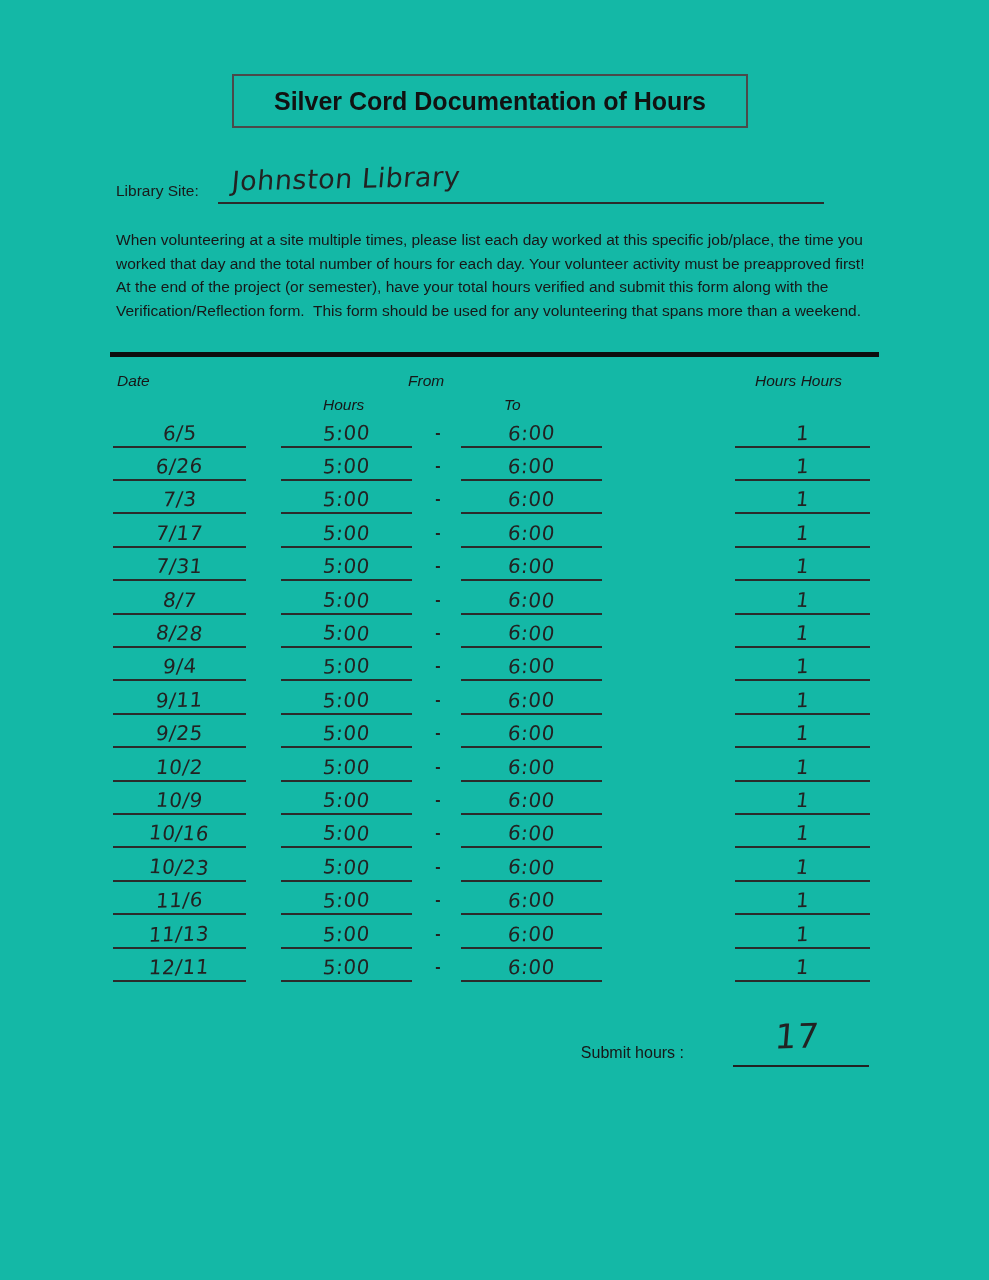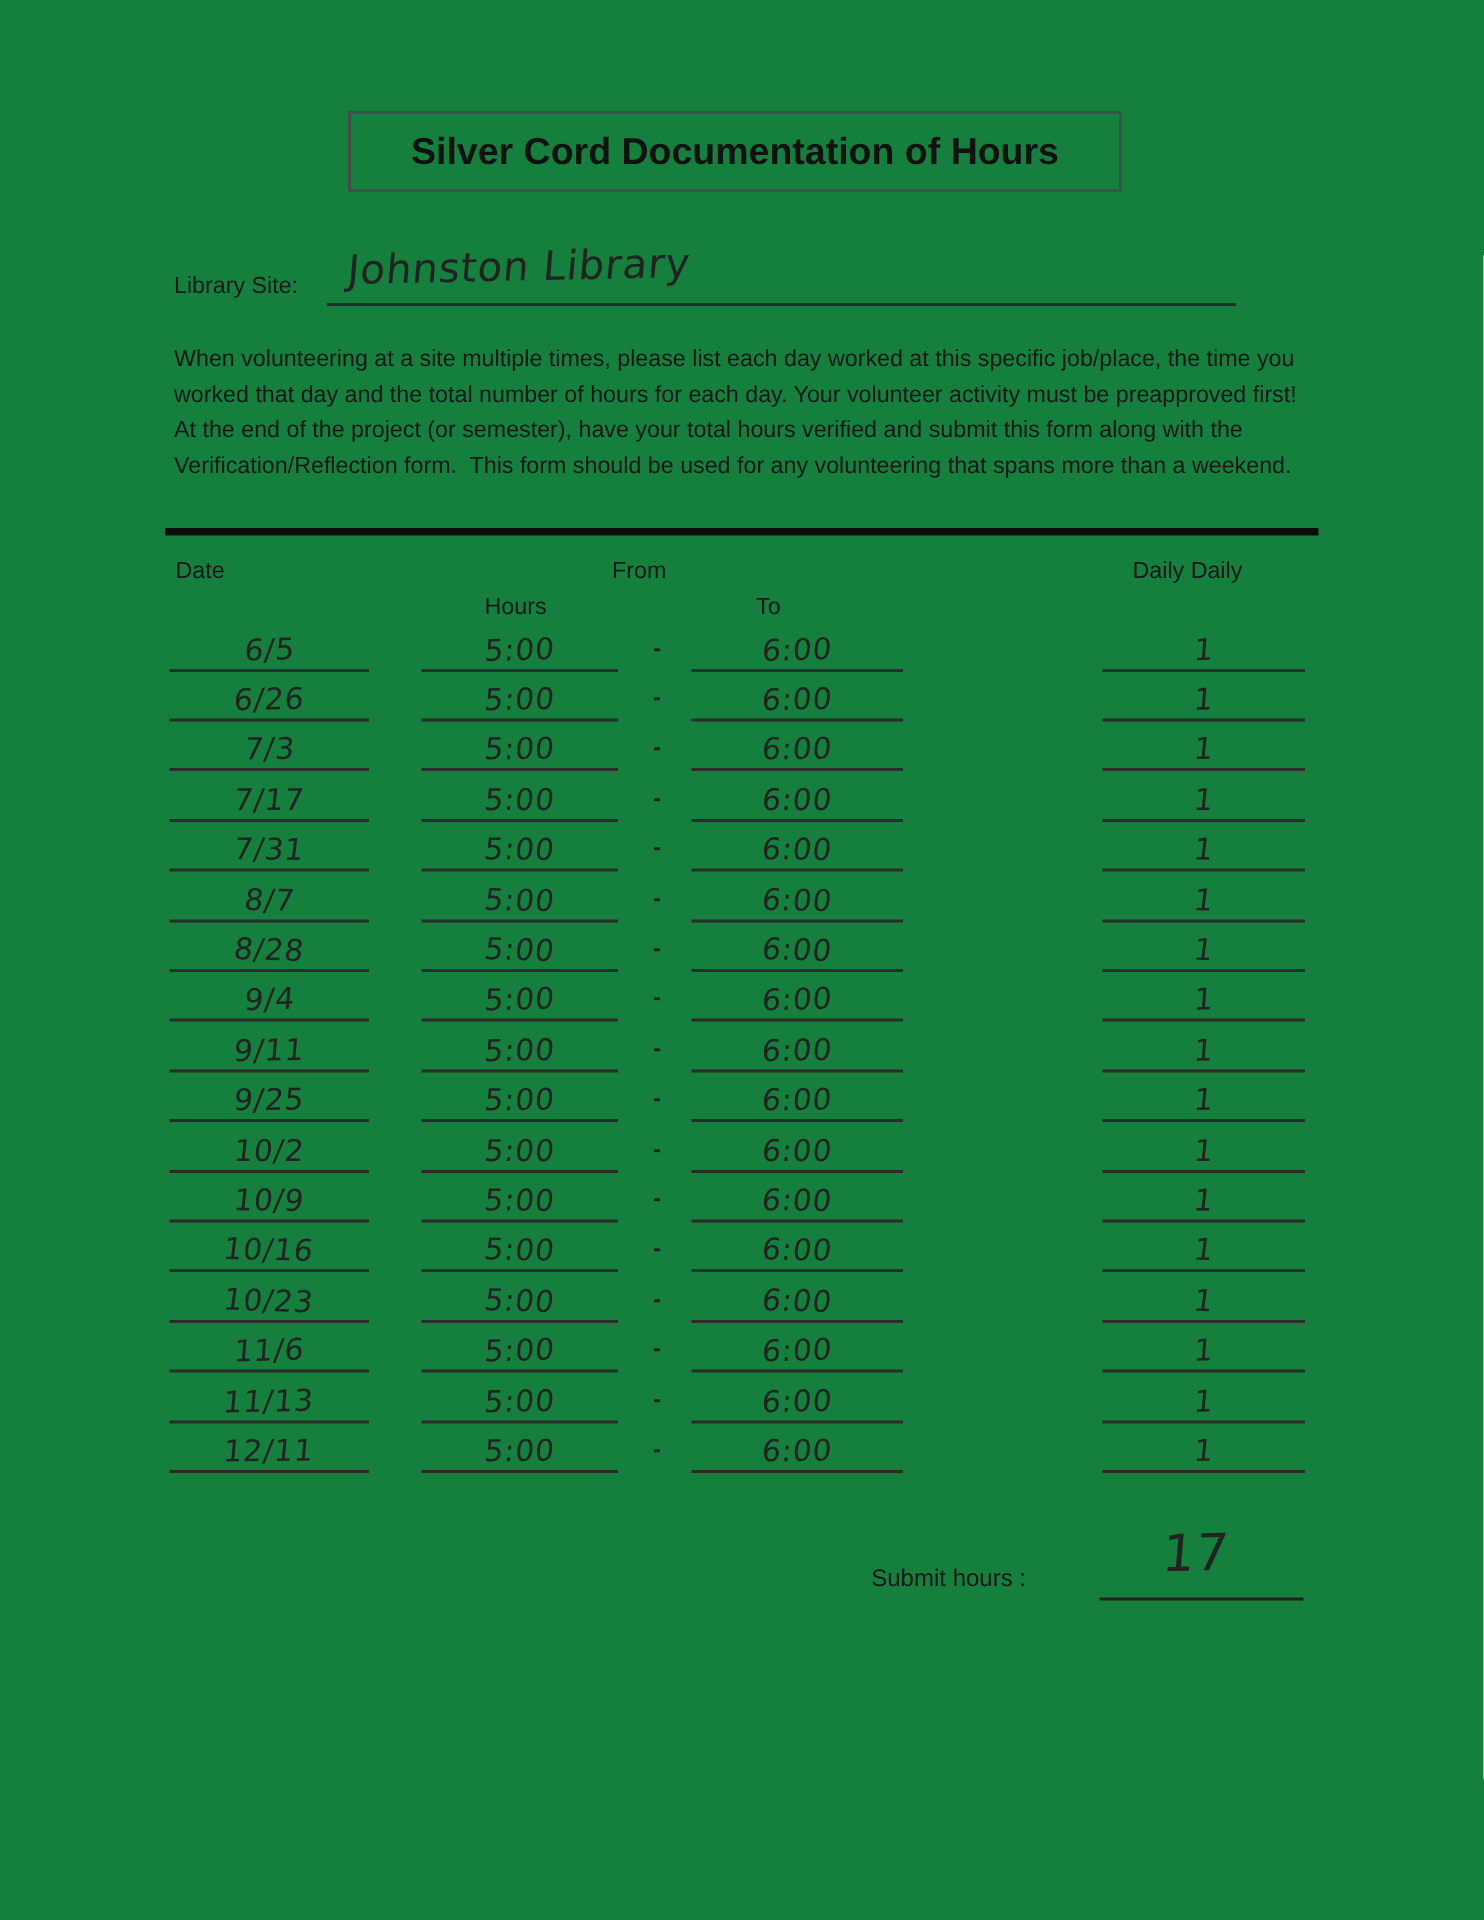--- a/index.html
+++ b/index.html
@@ -4,21 +4,21 @@
 <style>
   html, body {
     margin: 0;
     padding: 0;
     background: #ffffff;
   }
   .page {
     position: relative;
     width: 989px;
     height: 1280px;
-    background: #15803d;
+    background: #14b8a6;
     font-family: "Liberation Sans", sans-serif;
     color: #1a1a1a;
     overflow: hidden;
   }
   
   .title-box {
     position: absolute;
     left: 232px;
     top: 74px;
     width: 512px;
@@ -83,20 +83,21 @@
     top: 352px;
     width: 769px;
     height: 5px;
     background: #0d0d0d;
   }
   
   .th {
     position: absolute;
     font-size: 15.5px;
     color: #171717;
+    font-style: italic;
   }
   .th-date  { left: 117px; top: 372px; }
   .th-time  { left: 408px; top: 372px; }
   .th-daily { left: 755px; top: 372px; }
   .th-from  { left: 323px; top: 396px; }
   .th-to    { left: 504px; top: 396px; }
   
   .rows { position: absolute; left: 0; top: 0; width: 989px; }
   .row { position: absolute; left: 0; width: 989px; height: 34px; }
   .cell {
@@ -175,21 +176,21 @@
   <div class="service-line">
     <span class="service-value hw">Johnston Library</span>
   </div>
 
   <p class="instructions">When volunteering at a site multiple times, please list each day worked at this specific job/place, the time you worked that day and the total number of hours for each day. Your volunteer activity must be preapproved first!   At the end of the project (or semester), have your total hours verified and submit this form along with the Verification/Reflection form.  This form should be used for any volunteering that spans more than a weekend.</p>
 
   <div class="thick-rule"></div>
 
   <span class="th th-date">Date</span>
   <span class="th th-time">From</span>
-  <span class="th th-daily">Daily Daily</span>
+  <span class="th th-daily">Hours Hours</span>
   <span class="th th-from">Hours</span>
   <span class="th th-to">To</span>
 
   <div class="rows" id="rows">
     <div class="row" style="top: 413.5px;">
       <span class="cell c-date"><span class="hw" style="transform: skewX(-6deg) rotate(-1.8deg);">6/5</span></span>
       <span class="cell c-from"><span class="hw" style="transform: skewX(-6deg) rotate(-1.8deg);">5:00</span></span>
       <span class="c-dash">-</span>
       <span class="cell c-to"><span class="hw" style="transform: skewX(-6deg) rotate(-1.8deg);">6:00</span></span>
       <span class="cell c-hours"><span class="hw" style="transform: skewX(-6deg) rotate(-1.8deg);">1</span></span>

